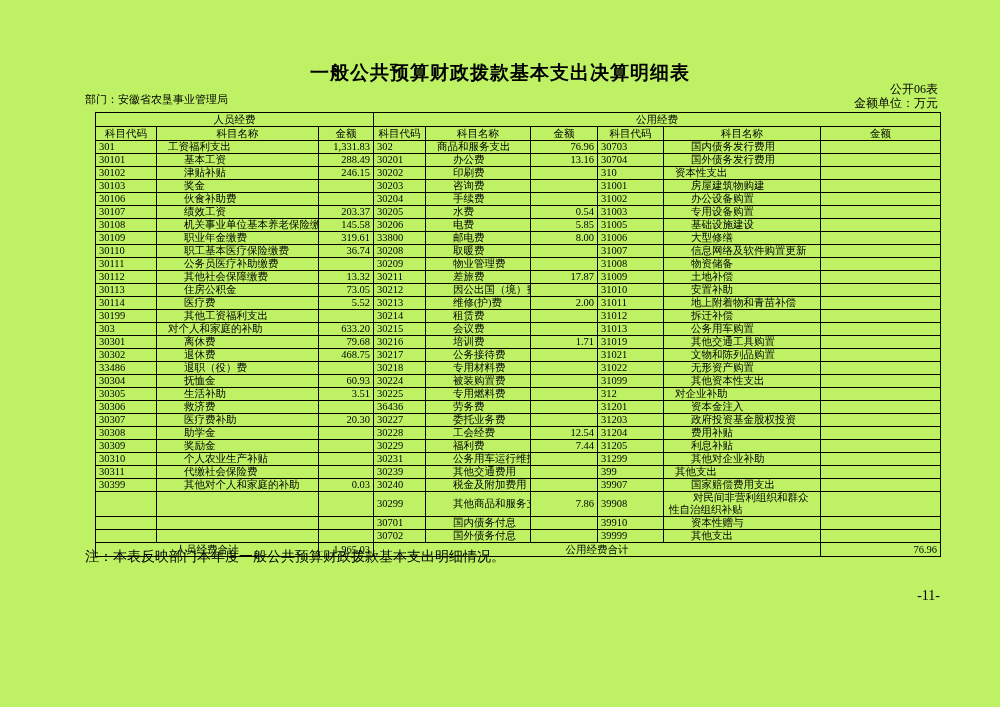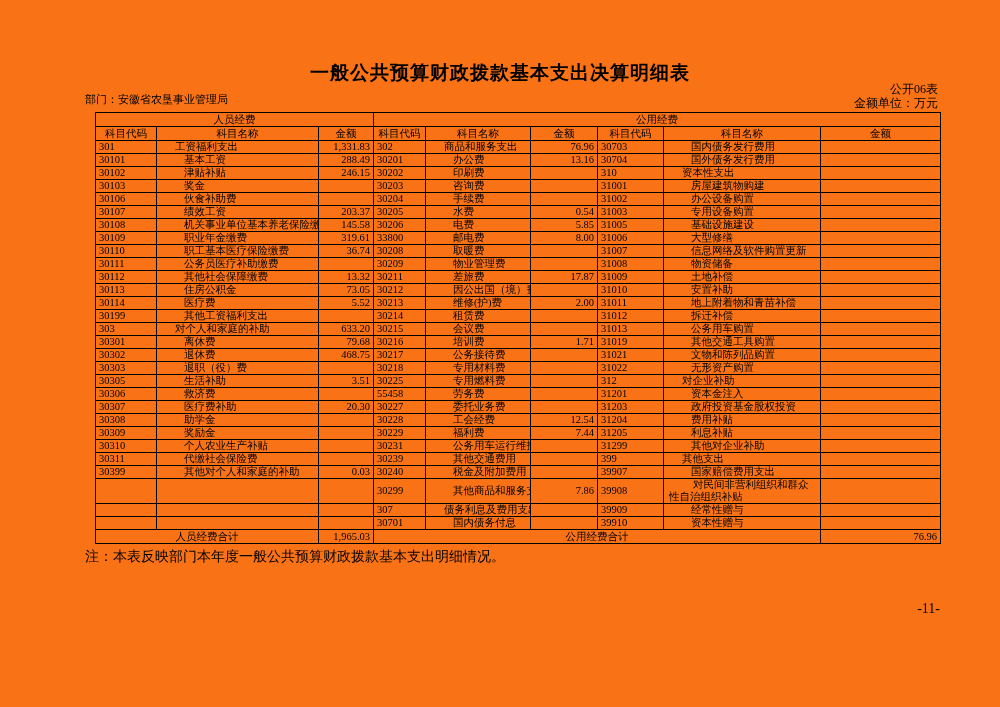--- a/index.html
+++ b/index.html
@@ -1,21 +1,21 @@
 <!DOCTYPE html>
 <html><head>
 <meta charset="utf-8">
 <style>
   * { margin:0; padding:0; box-sizing:border-box; }
   html,body { background:#ffffff; }
   body {
     width:1000px; height:707px; position:relative; overflow:hidden;
     font-family:"Liberation Serif","DejaVu Serif",serif; color:#000;
   }
-  .doc { position:absolute; inset:0; background:#f97316; }
+  .doc { position:absolute; inset:0; background:#bef264; }
 
   .title {
     position:absolute; top:60px; left:0; width:1000px;
     text-align:center; font-size:19px; font-weight:bold; letter-spacing:1px;
   }
   .meta-right {
     position:absolute; top:82px; right:62px; text-align:right;
     font-size:12px; line-height:14px;
   }
   .dept-line {
@@ -29,28 +29,28 @@
   }
   table.budget th, table.budget td {
     border:1px solid #000; overflow:hidden; vertical-align:middle;
     font-weight:normal; padding:0 3px; white-space:nowrap;
   }
   table.budget thead th { height:14px; }
   table.budget tbody td { height:13px; }
   tr.tall td { height:26px; }
   td.code { text-align:left; padding-left:6px; }
   td.name { text-align:left; }
-  td.name.n0 { padding-left:18px; }
+  td.name.n0 { padding-left:11px; }
   td.name.n1 { padding-left:27px; }
   td.name.n2 { padding-left:5px; text-indent:24px; white-space:normal; line-height:12px; }
   td.amt  { text-align:right; padding-right:4px; }
   td.total-label { text-align:center; height:14px; }
 
   .note-line { position:absolute; top:548px; left:85px; font-size:14px; }
-  .page-number { position:absolute; top:601px; left:0; width:940px; text-align:right; font-size:14px; }
+  .page-number { position:absolute; top:588px; left:0; width:940px; text-align:right; font-size:14px; }
 </style>
 </head>
 <body>
 
 <div class="doc">
 
   <div class="title">一般公共预算财政拨款基本支出决算明细表</div>
 
   <div class="meta-right">
     <div>公开06表</div>
@@ -270,46 +270,57 @@
           <td class="name n1">退休费</td>
           <td class="amt">468.75</td>
           <td class="code">30217</td>
           <td class="name n1">公务接待费</td>
           <td class="amt"></td>
           <td class="code">31021</td>
           <td class="name n1">文物和陈列品购置</td>
           <td class="amt"></td>
         </tr>
         <tr>
-          <td class="code">30303</td>
+          <td class="code">33486</td>
           <td class="name n1">退职（役）费</td>
           <td class="amt"></td>
           <td class="code">30218</td>
           <td class="name n1">专用材料费</td>
           <td class="amt"></td>
           <td class="code">31022</td>
           <td class="name n1">无形资产购置</td>
+          <td class="amt"></td>
+        </tr>
+        <tr>
+          <td class="code">30304</td>
+          <td class="name n1">抚恤金</td>
+          <td class="amt">60.93</td>
+          <td class="code">30224</td>
+          <td class="name n1">被装购置费</td>
+          <td class="amt"></td>
+          <td class="code">31099</td>
+          <td class="name n1">其他资本性支出</td>
           <td class="amt"></td>
         </tr>
         <tr>
           <td class="code">30305</td>
           <td class="name n1">生活补助</td>
           <td class="amt">3.51</td>
           <td class="code">30225</td>
           <td class="name n1">专用燃料费</td>
           <td class="amt"></td>
           <td class="code">312</td>
           <td class="name n0">对企业补助</td>
           <td class="amt"></td>
         </tr>
         <tr>
           <td class="code">30306</td>
           <td class="name n1">救济费</td>
           <td class="amt"></td>
-          <td class="code">55458</td>
+          <td class="code">36436</td>
           <td class="name n1">劳务费</td>
           <td class="amt"></td>
           <td class="code">31201</td>
           <td class="name n1">资本金注入</td>
           <td class="amt"></td>
         </tr>
         <tr>
           <td class="code">30307</td>
           <td class="name n1">医疗费补助</td>
           <td class="amt">20.30</td>
@@ -383,36 +394,36 @@
           <td class="name n1">其他商品和服务支出</td>
           <td class="amt">7.86</td>
           <td class="code">39908</td>
           <td class="name n2">对民间非营利组织和群众性自治组织补贴</td>
           <td class="amt"></td>
         </tr>
         <tr>
           <td class="code"></td>
           <td class="name n1"></td>
           <td class="amt"></td>
-          <td class="code">307</td>
-          <td class="name n0">债务利息及费用支出</td>
-          <td class="amt"></td>
-          <td class="code">39909</td>
-          <td class="name n1">经常性赠与</td>
+          <td class="code">30701</td>
+          <td class="name n1">国内债务付息</td>
+          <td class="amt"></td>
+          <td class="code">39910</td>
+          <td class="name n1">资本性赠与</td>
           <td class="amt"></td>
         </tr>
         <tr>
           <td class="code"></td>
           <td class="name n1"></td>
           <td class="amt"></td>
-          <td class="code">30701</td>
-          <td class="name n1">国内债务付息</td>
-          <td class="amt"></td>
-          <td class="code">39910</td>
-          <td class="name n1">资本性赠与</td>
+          <td class="code">30702</td>
+          <td class="name n1">国外债务付息</td>
+          <td class="amt"></td>
+          <td class="code">39999</td>
+          <td class="name n1">其他支出</td>
           <td class="amt"></td>
         </tr>
       </tbody>
     <tfoot>
       <tr>
         <td colspan="2" class="total-label">人员经费合计</td>
         <td class="amt">1,965.03</td>
         <td colspan="5" class="total-label">公用经费合计</td>
         <td class="amt">76.96</td>
       </tr>

